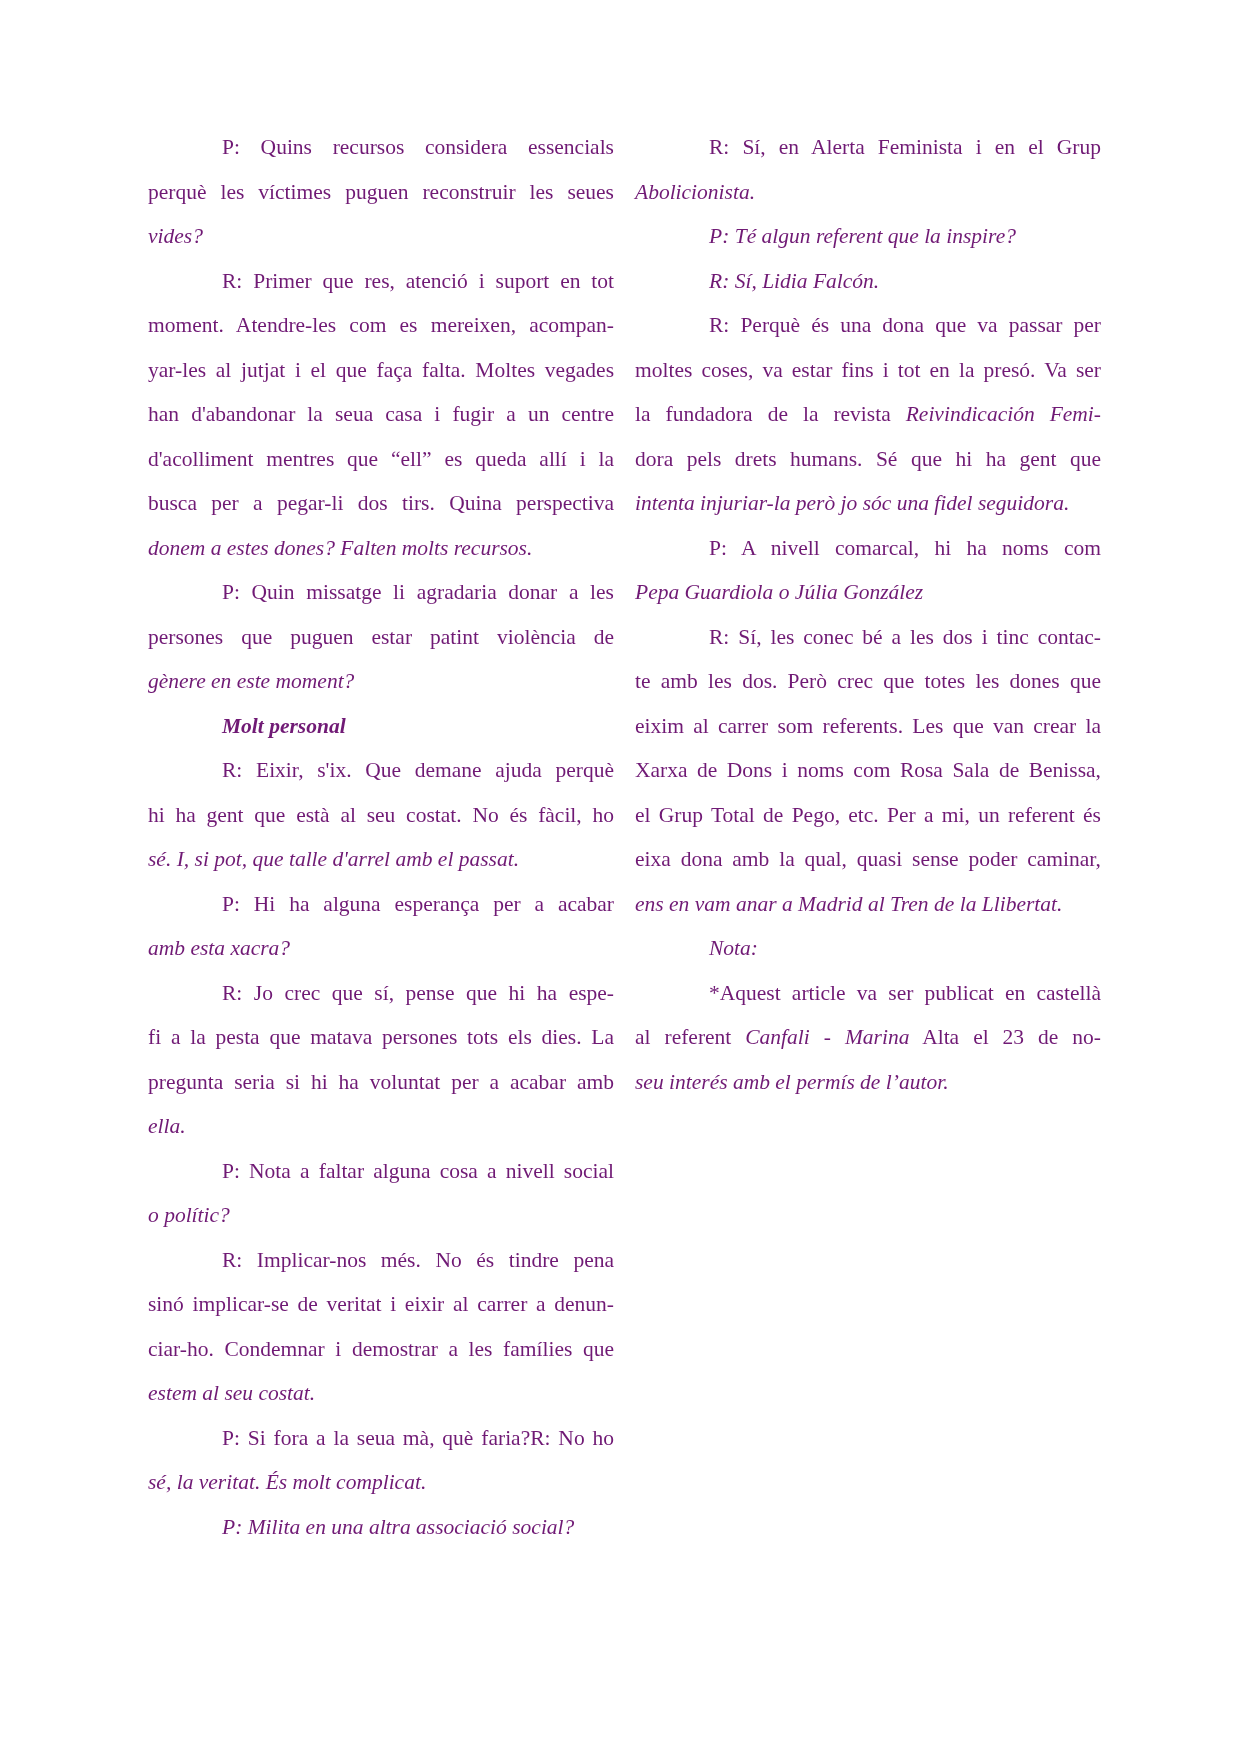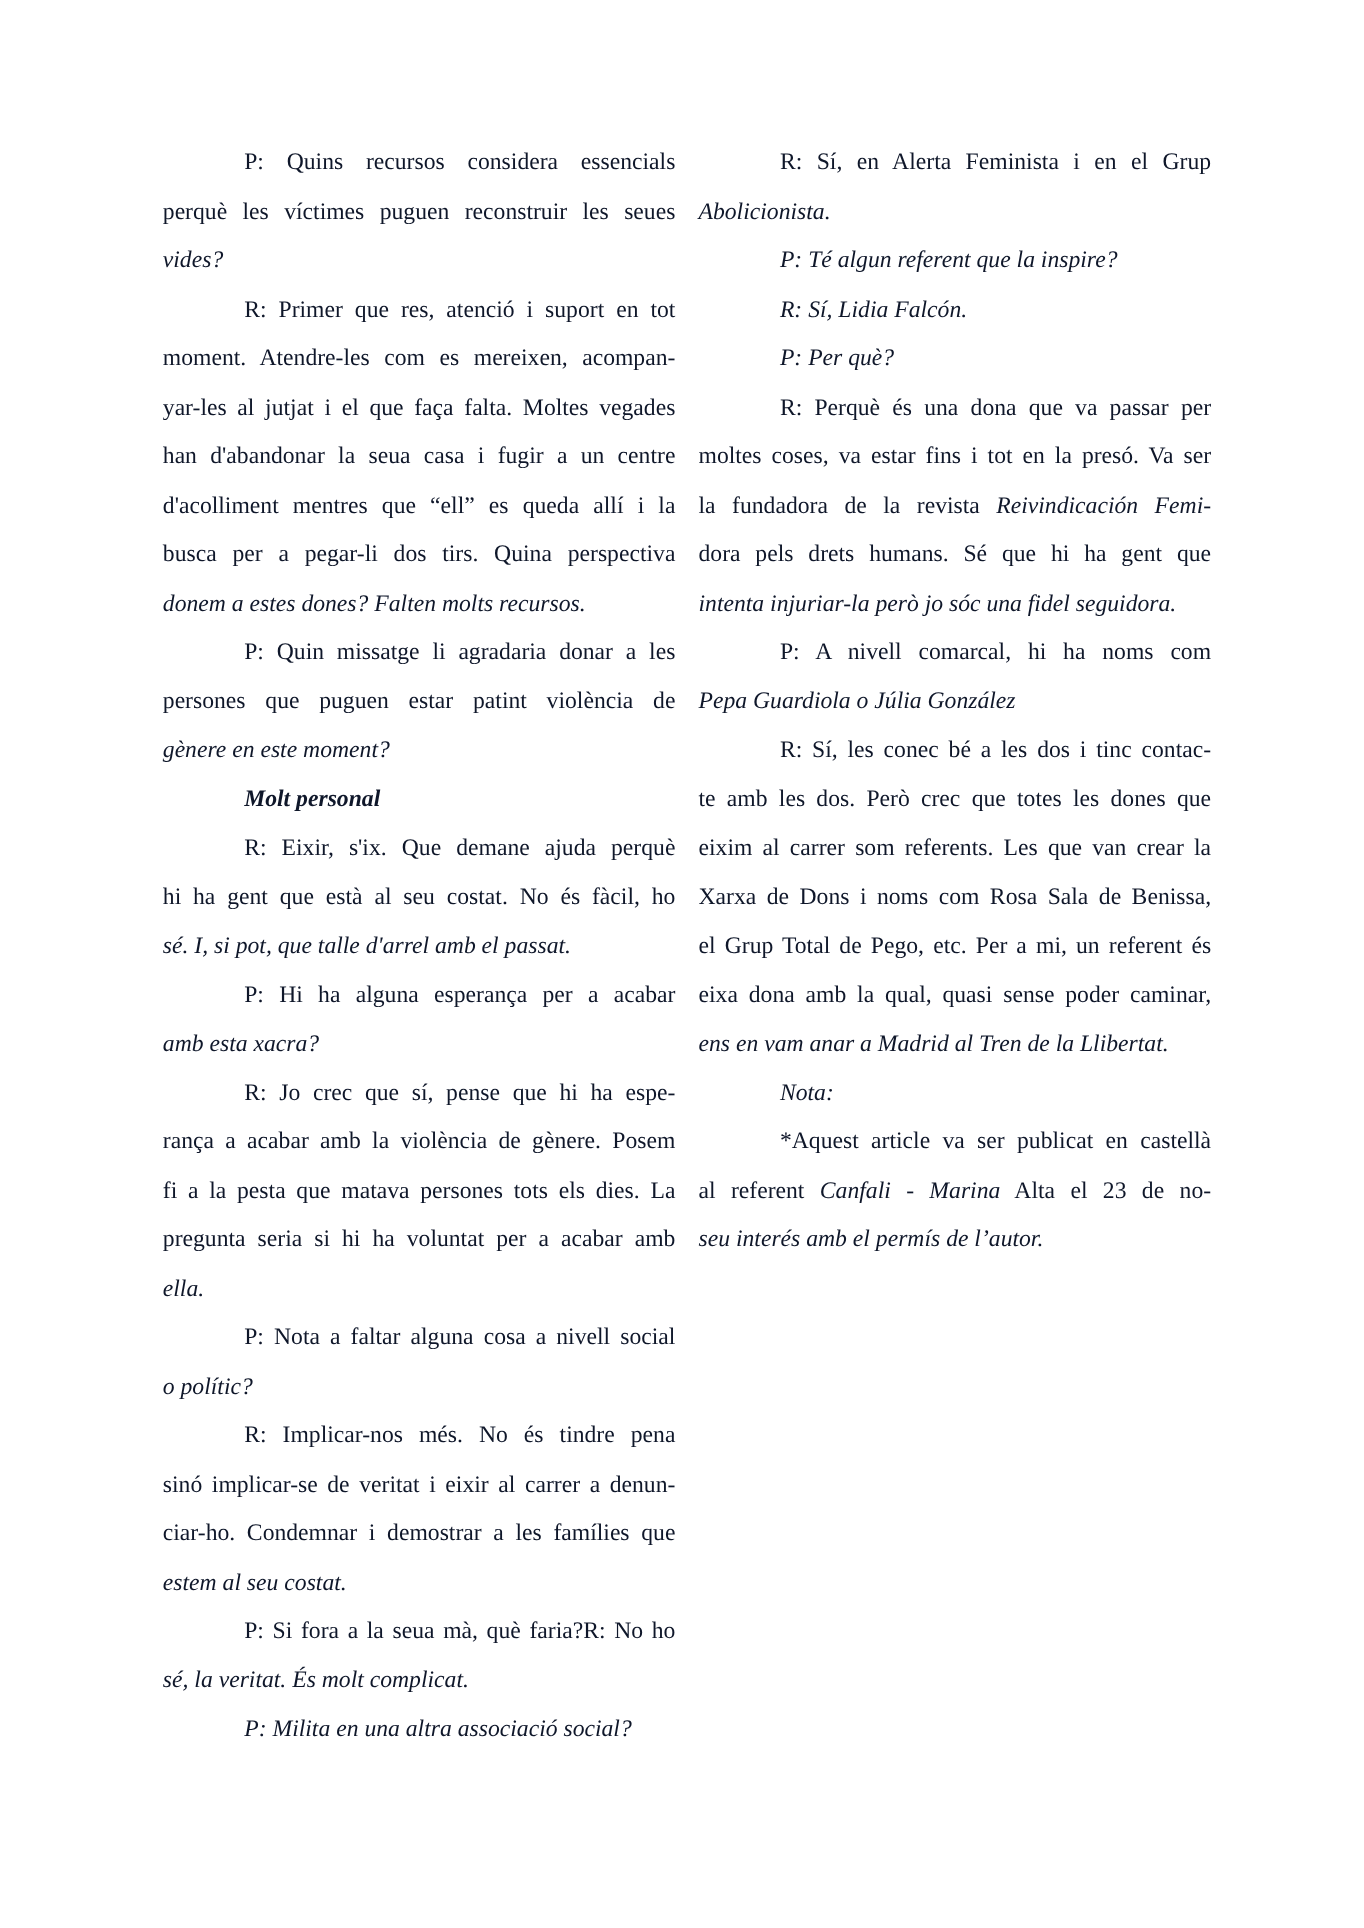--- a/index.html
+++ b/index.html
@@ -8,21 +8,21 @@
     padding: 0;
     background: #ffffff;
   }
   .page {
     position: relative;
     width: 1240px;
     height: 1753px;
     background: #ffffff;
     overflow: hidden;
     font-family: "Liberation Serif", serif;
-    color: #0f172a;
+    color: #701a75;
   }
   .columns {
     position: absolute;
     left: 148px;
     top: 125px;
     width: 953px;
     display: flex;
     gap: 21px;
   }
   .col {
@@ -79,21 +79,20 @@
           <div class="line first"><span>R: Eixir, s'ix. Que demane ajuda perquè</span></div>
           <div class="line"><span>hi ha gent que està al seu costat. No és fàcil, ho</span></div>
           <div class="line last"><span>sé. I, si pot, que talle d'arrel amb el passat.</span></div>
         </div>
         <div class="para">
           <div class="line first"><span>P: Hi ha alguna esperança per a acabar</span></div>
           <div class="line last"><span>amb esta xacra?</span></div>
         </div>
         <div class="para">
           <div class="line first"><span>R: Jo crec que sí, pense que hi ha espe-</span></div>
-          <div class="line"><span>rança a acabar amb la violència de gènere. Posem</span></div>
           <div class="line"><span>fi a la pesta que matava persones tots els dies. La</span></div>
           <div class="line"><span>pregunta seria si hi ha voluntat per a acabar amb</span></div>
           <div class="line last"><span>ella.</span></div>
         </div>
         <div class="para">
           <div class="line first"><span>P: Nota a faltar alguna cosa a nivell social</span></div>
           <div class="line last"><span>o polític?</span></div>
         </div>
         <div class="para">
           <div class="line first"><span>R: Implicar-nos més. No és tindre pena</span></div>
@@ -114,23 +113,20 @@
           <div class="line first"><span>R: Sí, en Alerta Feminista i en el Grup</span></div>
           <div class="line last"><span>Abolicionista.</span></div>
         </div>
         <div class="para">
           <div class="line first last"><span>P: Té algun referent que la inspire?</span></div>
         </div>
         <div class="para">
           <div class="line first last"><span>R: Sí, Lidia Falcón.</span></div>
         </div>
         <div class="para">
-          <div class="line first last"><span>P: Per què?</span></div>
-        </div>
-        <div class="para">
           <div class="line first"><span>R: Perquè és una dona que va passar per</span></div>
           <div class="line"><span>moltes coses, va estar fins i tot en la presó. Va ser</span></div>
           <div class="line"><span>la fundadora de la revista </span><em>Reivindicación Femi-</em></div>
           <div class="line"><span>dora pels drets humans. Sé que hi ha gent que</span></div>
           <div class="line last"><span>intenta injuriar-la però jo sóc una fidel seguidora.</span></div>
         </div>
         <div class="para">
           <div class="line first"><span>P: A nivell comarcal, hi ha noms com</span></div>
           <div class="line last"><span>Pepa Guardiola o Júlia González</span></div>
         </div>

